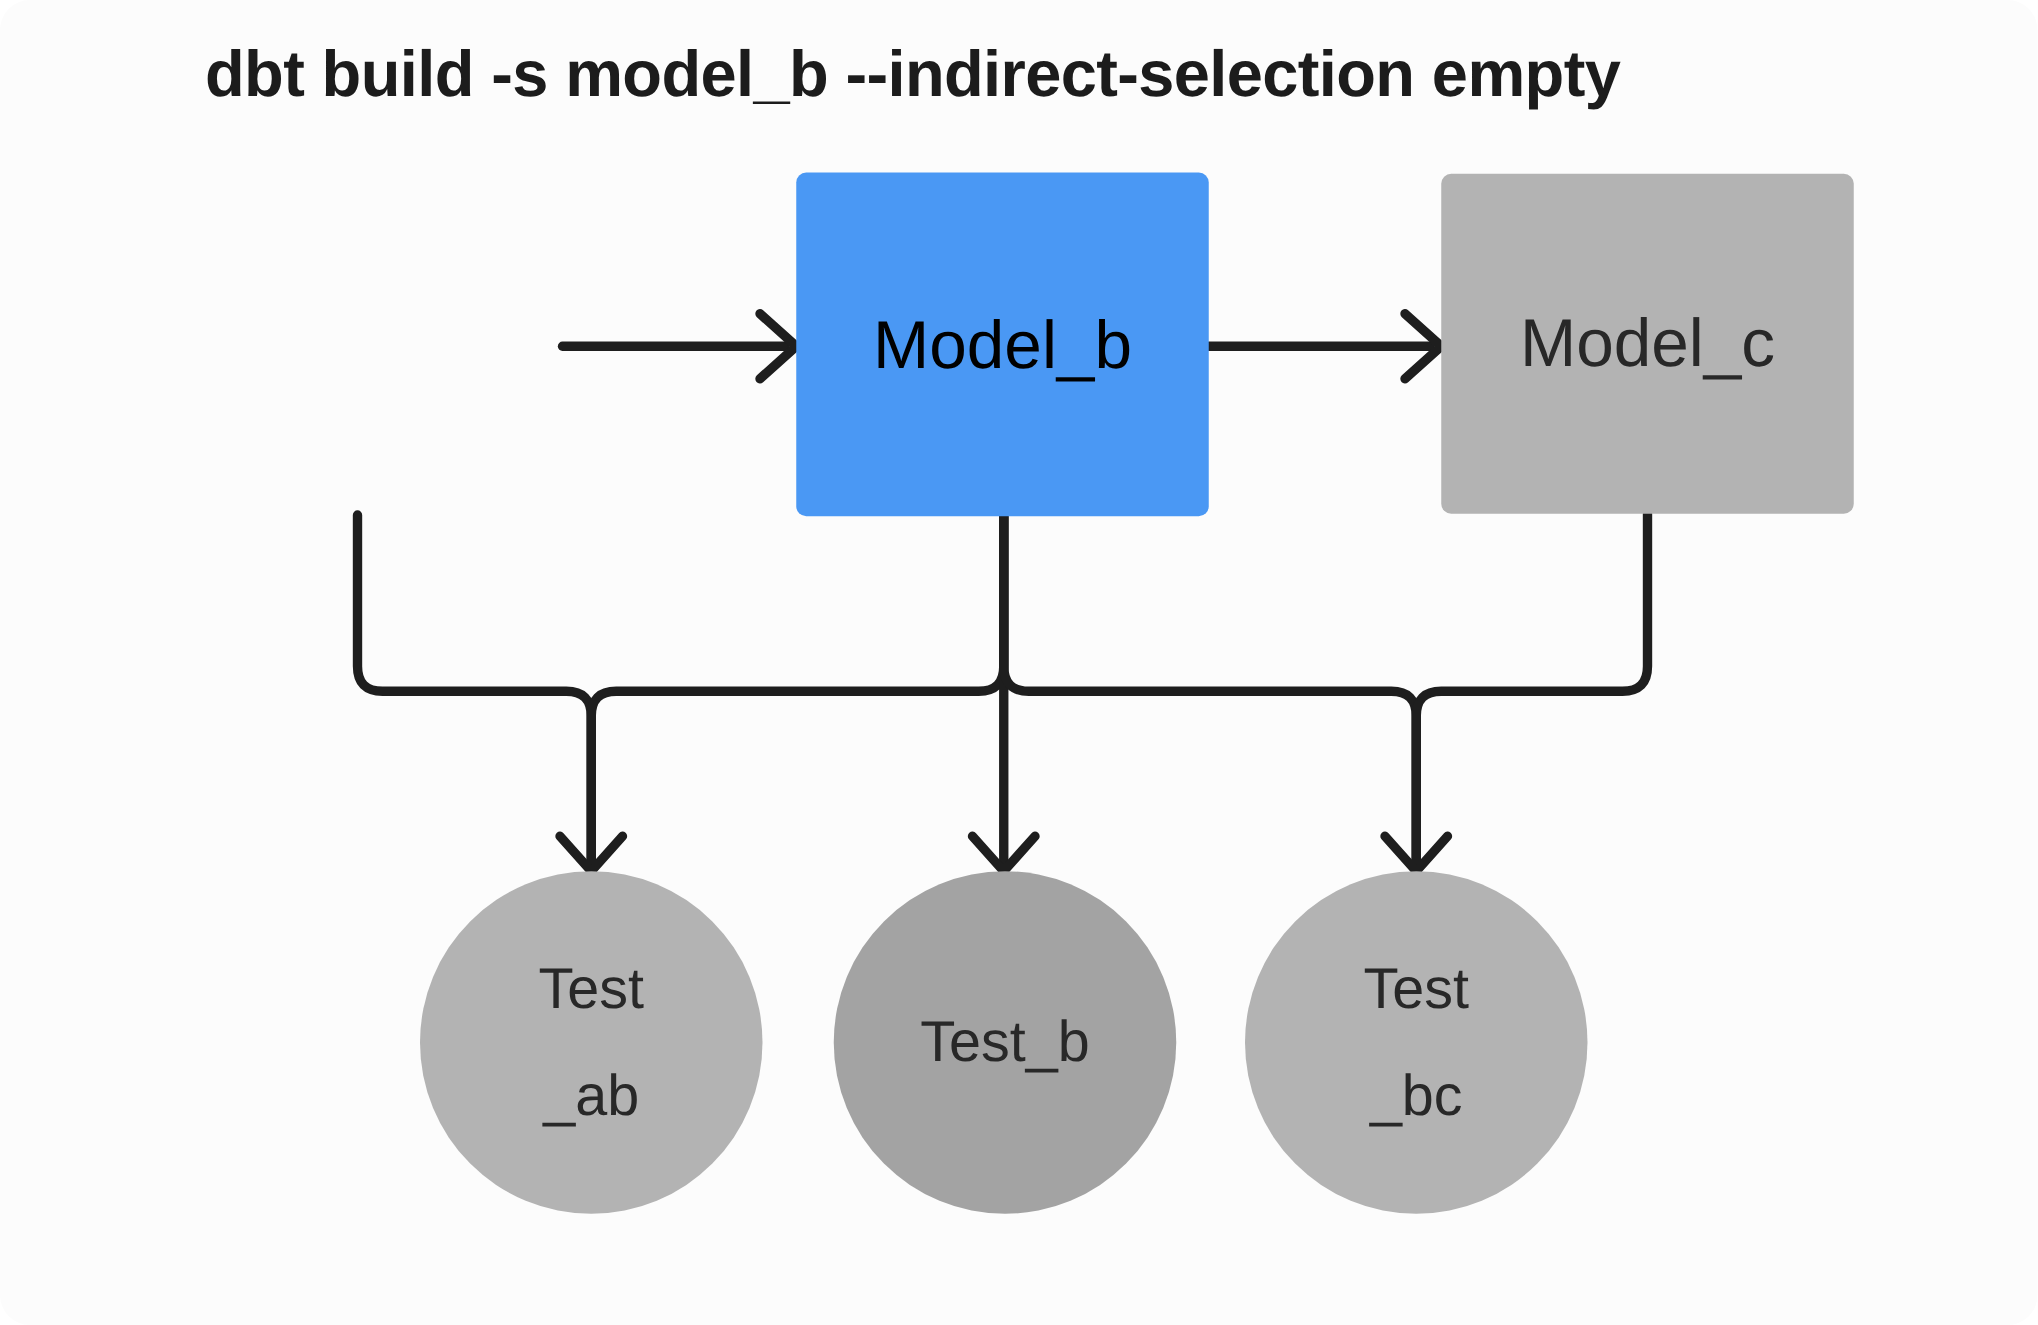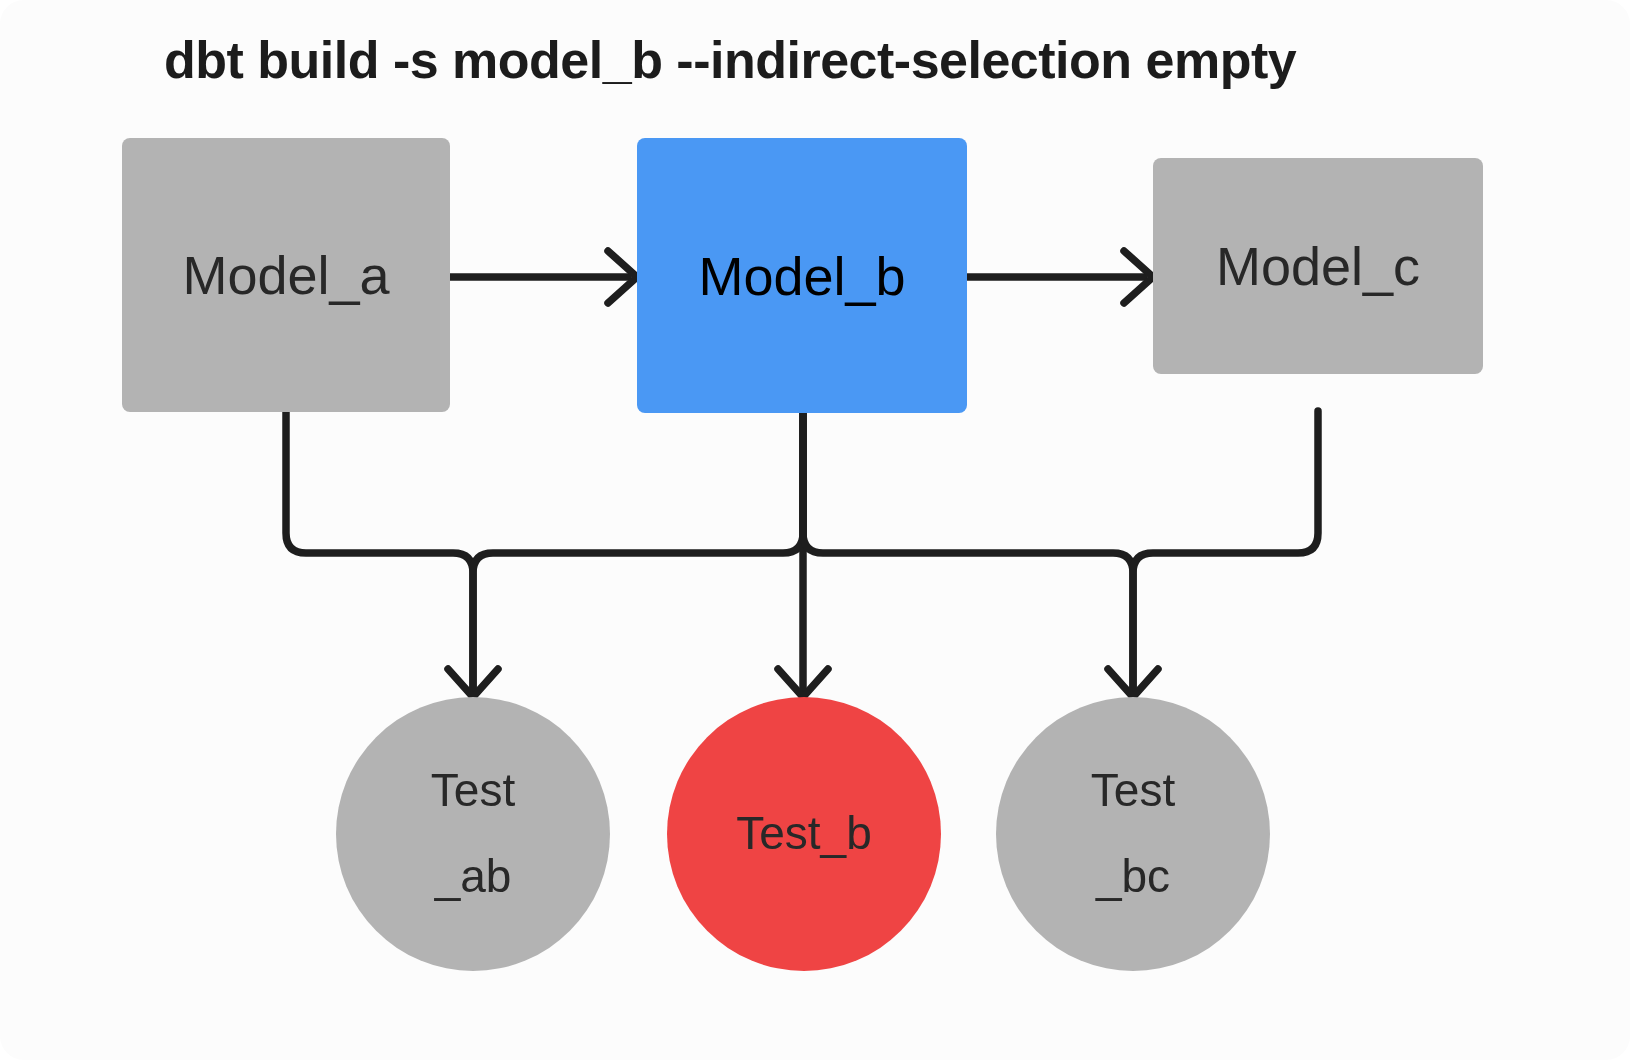--- a/index.html
+++ b/index.html
@@ -12,21 +12,21 @@
     letter-spacing:-0.5px;color:#1C1C1C;white-space:nowrap;
   }
   .edges{position:absolute;left:0;top:0;}
   .node{
     position:absolute;display:flex;align-items:center;justify-content:center;
     font-size:54px;font-weight:500;color:#282828;
   }
   .rect{border-radius:8px;}
   .model-a{left:122px;top:138px;width:328px;height:274px;}
   .model-b{left:637px;top:138px;width:330px;height:275px;color:#000000;}
-  .model-c{left:1153px;top:139px;width:330px;height:216px;margin-top:19px;}
+  .model-c{left:1153px;top:139px;width:330px;height:272px;}
   .circle{
     border-radius:50%;width:274px;height:274px;top:697px;
     font-size:46px;line-height:1.86;text-align:center;flex-direction:column;
   }
   .circle span{display:block;}
   .test-ab{left:336px;}
   .test-b{left:667px;}
   .test-bc{left:996px;}
 </style>
 </head>
@@ -54,38 +54,35 @@
       <path d="M803 413 V533 Q803 553 823 553 H1113 Q1133 553 1133 573 V692"></path>
 
       <path d="M1318 411 V533 Q1318 553 1298 553 H1153 Q1133 553 1133 573 V692"></path>
 
       <path d="M448 669 L473 697 L498 669"></path>
       <path d="M778 669 L803 697 L828 669"></path>
       <path d="M1108 669 L1133 697 L1158 669"></path>
     </g>
   </svg>
 
-  <div class="node rect model-a" style="background: rgb(179, 179, 179);">
-    <span>Model_a</span>
-  </div>
 
   <div class="node rect model-b" style="background: rgb(74, 152, 244);">
     <span>Model_b</span>
   </div>
 
   <div class="node rect model-c" style="background: rgb(179, 179, 179);">
     <span>Model_c</span>
   </div>
 
   <div class="node circle test-ab" style="background: rgb(179, 179, 179);">
     <span>Test</span>
     <span>_ab</span>
   </div>
 
-  <div class="node circle test-b" style="background: #ef4444;">
+  <div class="node circle test-b" style="background: #a3a3a3;">
     <span>Test_b</span>
   </div>
 
   <div class="node circle test-bc" style="background: rgb(179, 179, 179);">
     <span>Test</span>
     <span>_bc</span>
   </div>
 
 </div>
 

